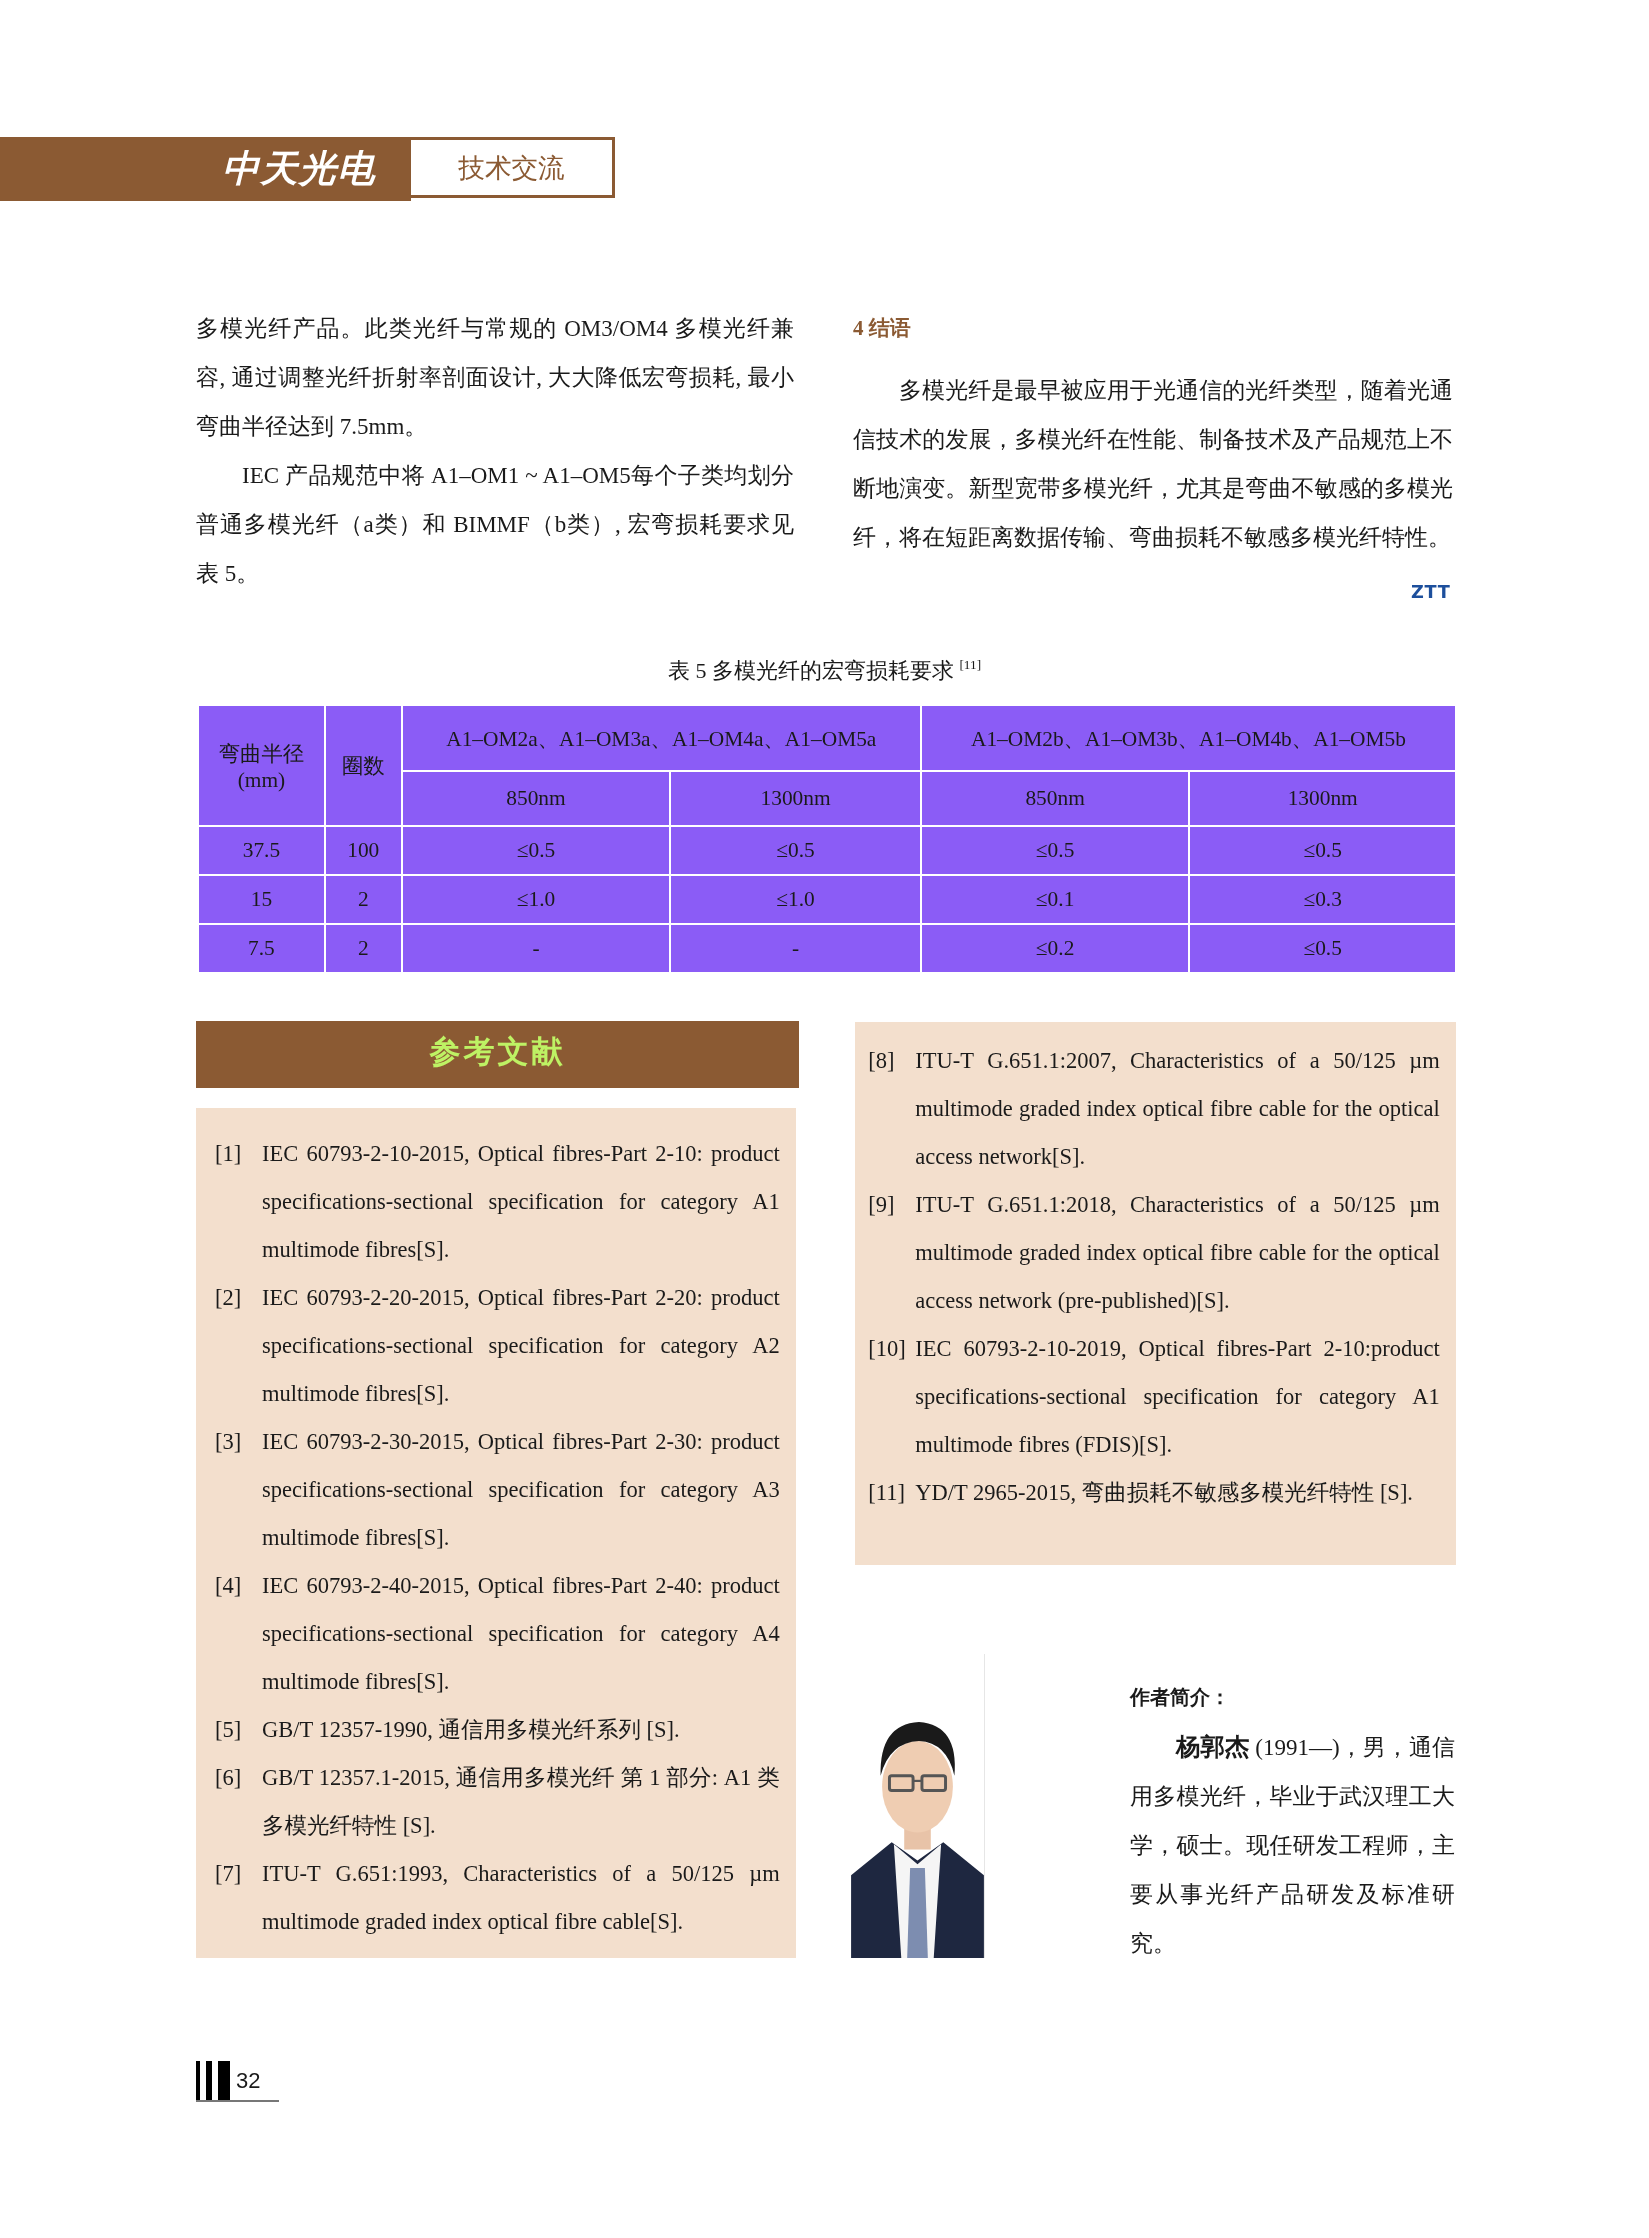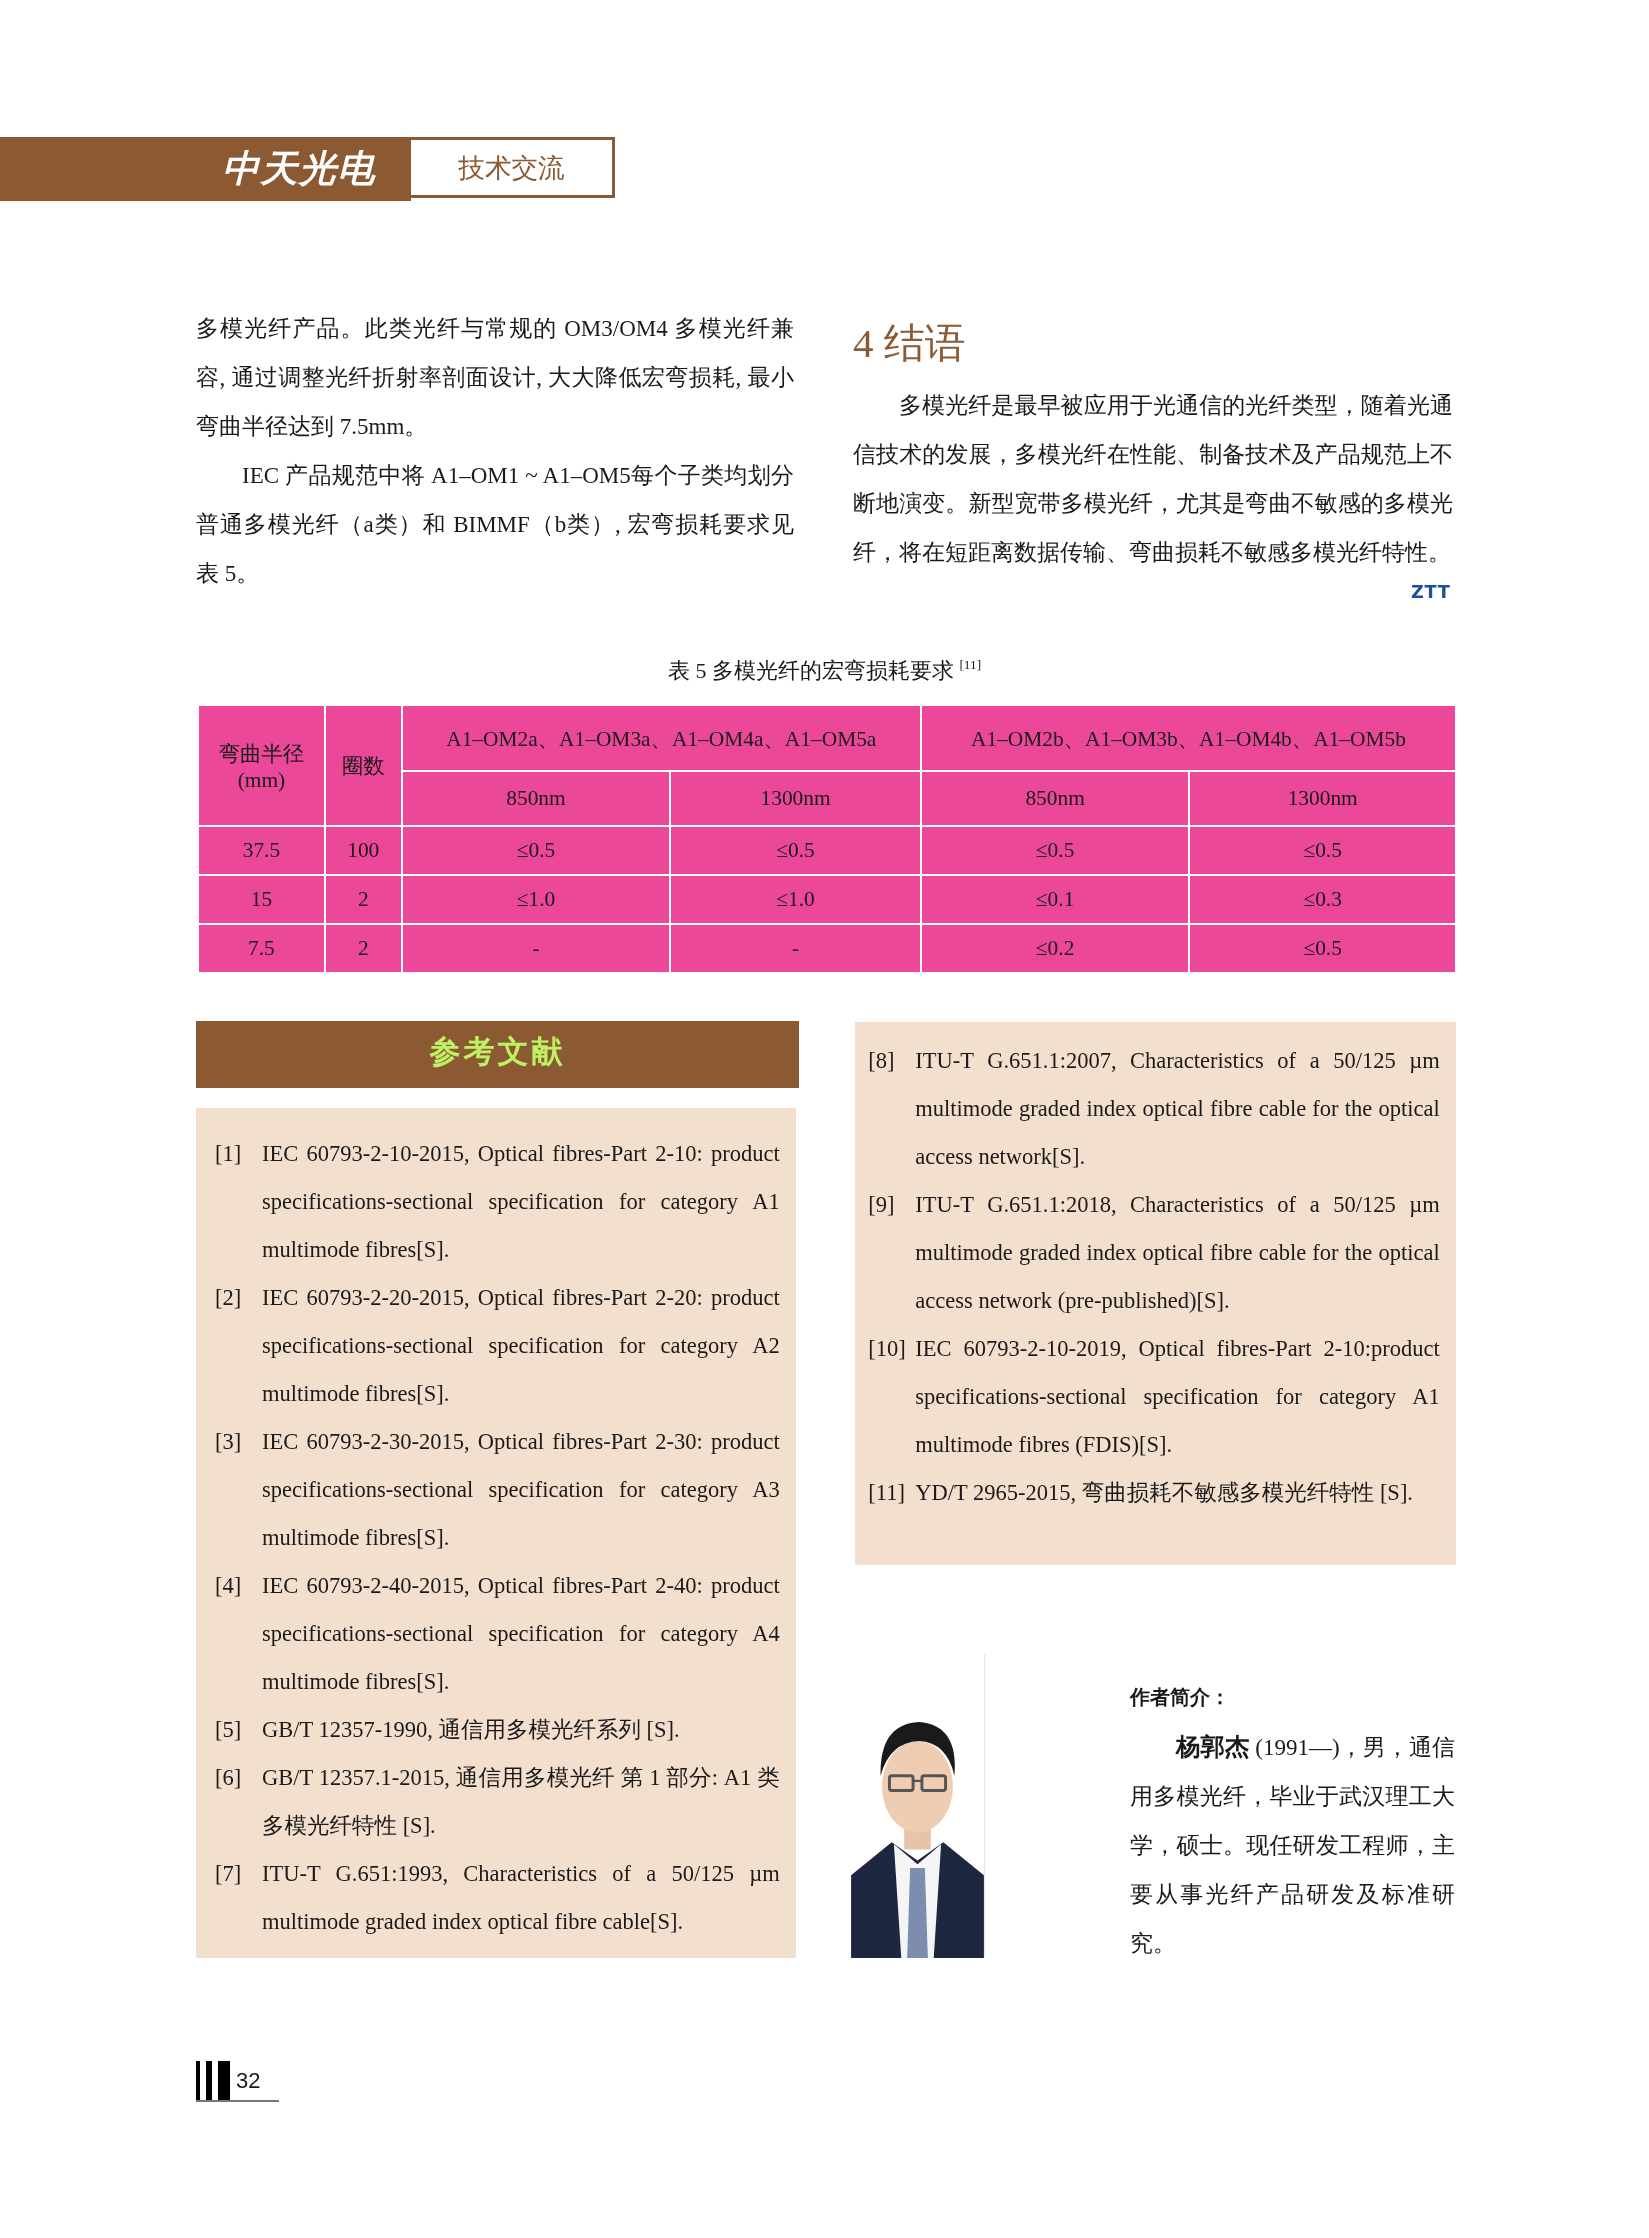--- a/index.html
+++ b/index.html
@@ -14,28 +14,28 @@
               font-size: 37px; line-height: 53px; letter-spacing: 1.5px; text-align: left; padding-right: 29.6px; box-sizing: border-box; }
   .hdr-box { left: 411px; top: 137px; width: 204px; height: 61px; border: 3px solid #8b5a33; border-left: none;
              box-sizing: border-box; background: #fff; color: #8b5a33; font-family: "DejaVu Sans", sans-serif;
              font-size: 26.6px; line-height: 55px; text-align: center; }
 
   
   .para { font-size: 23px; line-height: 49px; text-align: justify; }
   .indent { text-indent: 2em; }
   .left-col { left: 196px; width: 598px; }
   .right-col { left: 853px; width: 600px; }
-  .sec-title { color: #8b5a33; font-size: 41px; font-weight: normal; line-height: 44px; margin-top: 15px; }
+  .sec-title { color: #8b5a33; font-size: 21px; font-weight: bold; line-height: 44px; }
   .ztt { color: #1d4f9c; font-family: "DejaVu Sans", sans-serif; font-weight: bold; font-size: 17.7px; letter-spacing: 0.7px; }
 
   
   .caption { left: 0; width: 1649px; top: 646px; text-align: center; font-size: 22px; line-height: 37px; }
   .caption sup { font-size: 13.3px; vertical-align: 8.9px; }
   table.spec { position: absolute; left: 197px; top: 704px; width: 1260px; border-collapse: collapse;
-               background: #ec4899; font-size: 21.4px; }
+               background: #8b5cf6; font-size: 21.4px; }
   table.spec td { border: 2.2px solid #ffffff; text-align: center; vertical-align: middle; padding: 0; }
   .h1 td { height: 64px; }
   .h2 td { height: 53px; }
   .drow td { height: 47px; }
 
   
   .ref-bar { left: 196px; top: 1021px; width: 603px; height: 67px; background: #8b5a33; color: #bef264;
              font-size: 31px; font-weight: bold; text-align: center; line-height: 62px; letter-spacing: 3px; }
   .ref-box { background: #f3dfcd; box-sizing: border-box; }
   .ref-left { left: 196px; top: 1108px; width: 600px; height: 850px; padding: 22px 16.3px 0 19px; }

